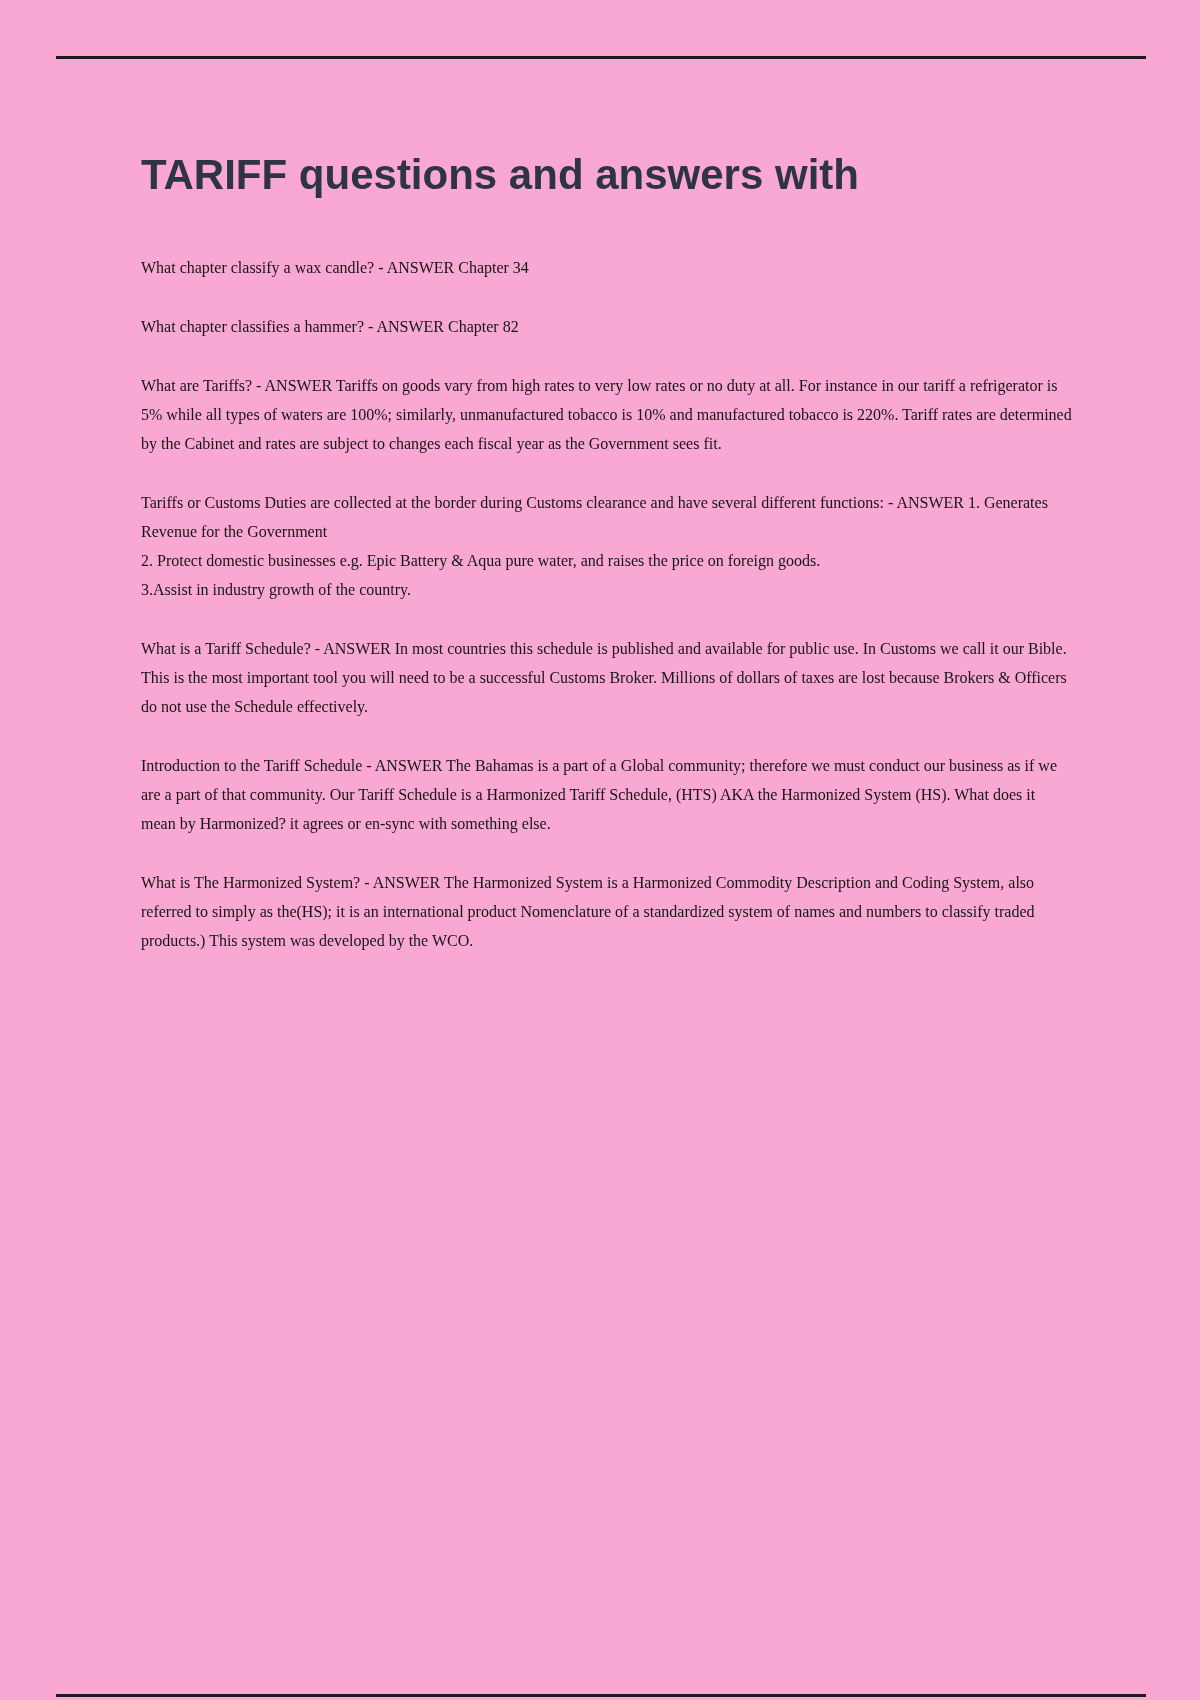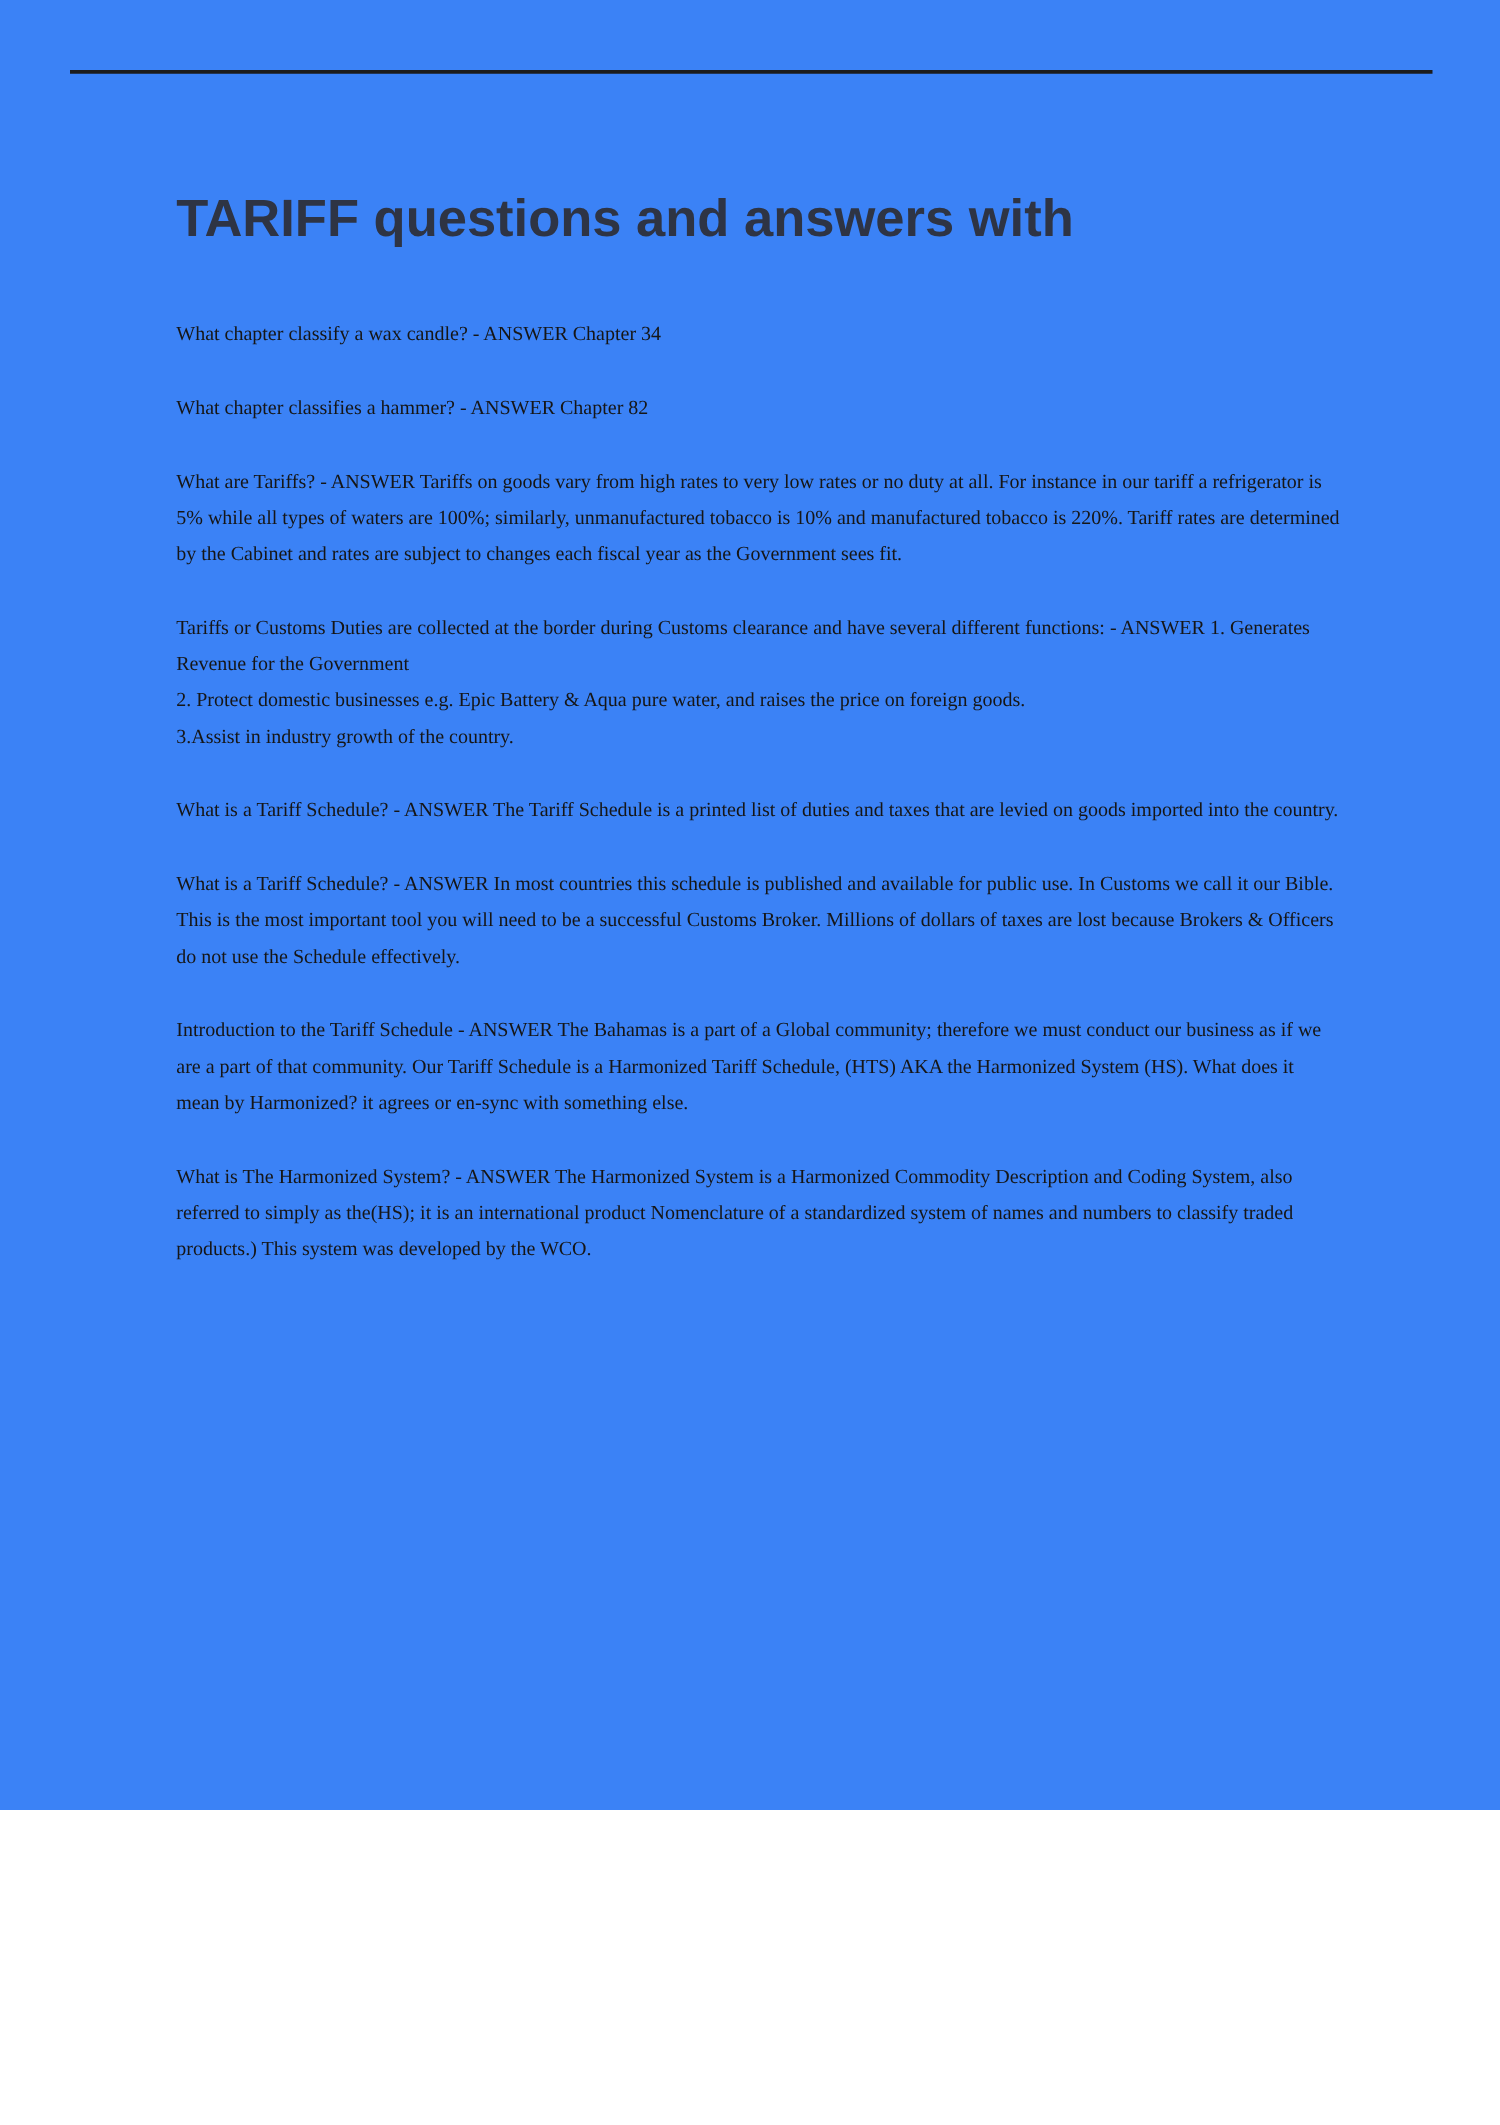--- a/index.html
+++ b/index.html
@@ -3,22 +3,22 @@
 <meta charset="utf-8">
 <style>
   html, body {
     margin: 0;
     padding: 0;
     background: #ffffff;
   }
   .page {
     position: relative;
     width: 1200px;
-    height: 1448px;
-    background: #3b82f6;
+    height: 1700px;
+    background: #f9a8d4;
     overflow: hidden;
     font-family: "Liberation Serif", serif;
     text-decoration: underline;
   }
   .rule {
     position: absolute;
     left: 56px;
     width: 1090px;
     height: 3px;
     background: #1c1c1c;
@@ -62,21 +62,20 @@
     <h1 class="doc-title">
       <span class="title-line">TARIFF questions and answers with</span>
     </h1>
 
     <p class="qa">What chapter classify a wax candle? - ANSWER Chapter 34</p>
     <p class="qa">What chapter classifies a hammer? - ANSWER Chapter 82</p>
     <p class="qa">What are Tariffs? - ANSWER Tariffs on goods vary from high rates to very low rates or no duty at all. For instance in our tariff a refrigerator is 5% while all types of waters are 100%; similarly, unmanufactured tobacco is 10% and manufactured tobacco is 220%. Tariff rates are determined by the Cabinet and rates are subject to changes each fiscal year as the Government sees fit.</p>
     <p class="qa">Tariffs or Customs Duties are collected at the border during Customs clearance and have several different functions: - ANSWER 1. Generates Revenue for the Government
 2. Protect domestic businesses e.g. Epic Battery &amp; Aqua pure water, and raises the price on foreign goods.
 3.Assist in industry growth of the country.</p>
-    <p class="qa">What is a Tariff Schedule? - ANSWER The Tariff Schedule is a printed list of duties and taxes that are levied on goods imported into the country.</p>
     <p class="qa">What is a Tariff Schedule? - ANSWER In most countries this schedule is published and available for public use. In Customs we call it our Bible. This is the most important tool you will need to be a successful Customs Broker. Millions of dollars of taxes are lost because Brokers &amp; Officers do not use the Schedule effectively.</p>
     <p class="qa">Introduction to the Tariff Schedule - ANSWER The Bahamas is a part of a Global community; therefore we must conduct our business as if we are a part of that community. Our Tariff Schedule is a Harmonized Tariff Schedule, (HTS) AKA the Harmonized System (HS). What does it mean by Harmonized? it agrees or en-sync with something else.</p>
     <p class="qa">What is The Harmonized System? - ANSWER The Harmonized System is a Harmonized Commodity Description and Coding System, also referred to simply as the(HS); it is an international product Nomenclature of a standardized system of names and numbers to classify traded products.) This system was developed by the WCO.</p>
 
   </div>
 
   <div class="rule rule-bottom"></div>
 
 </div>
 

